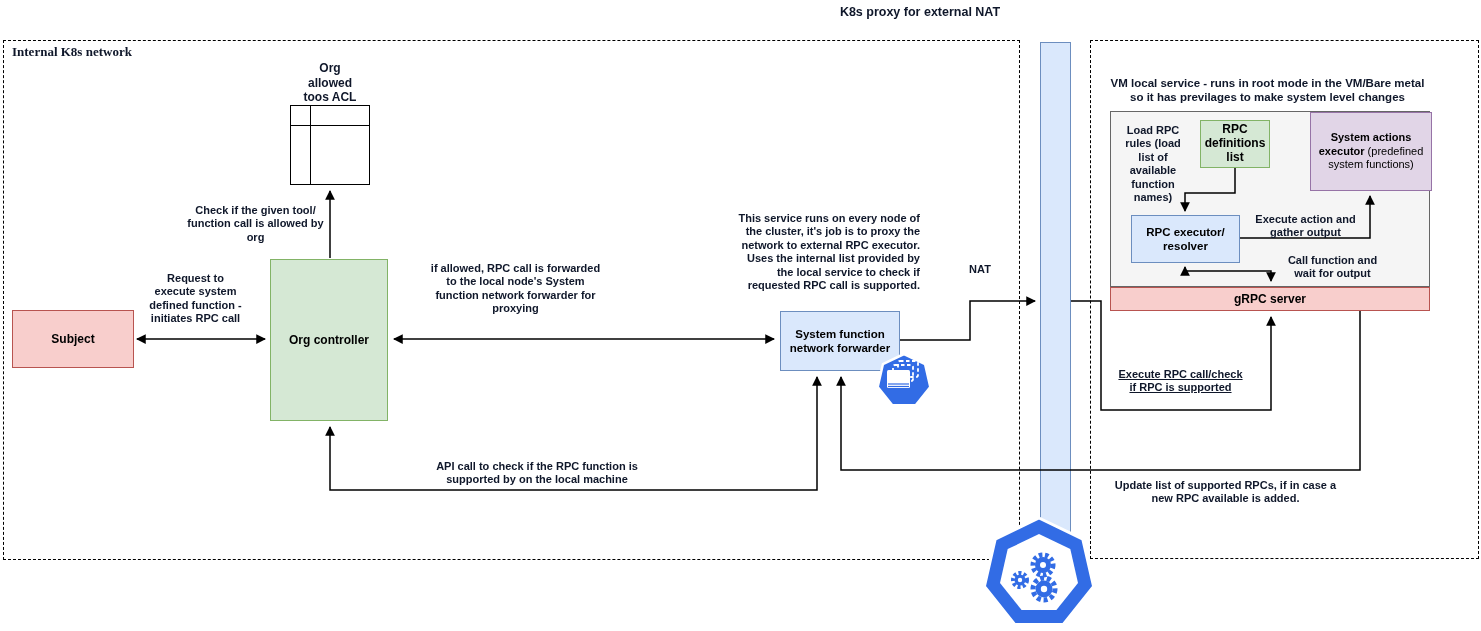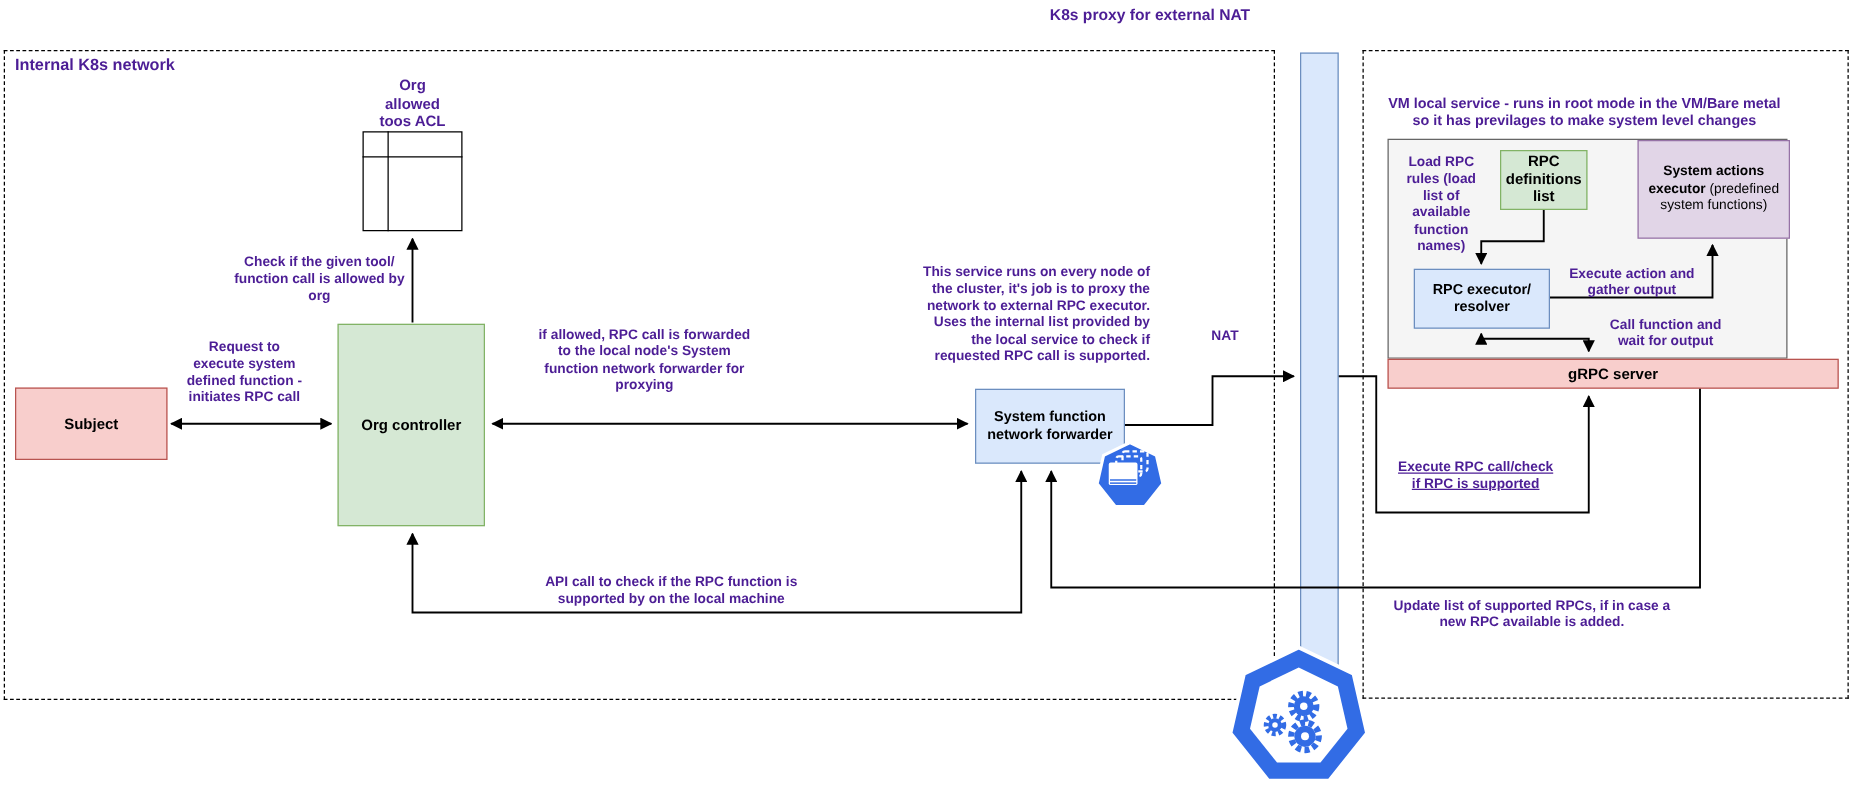--- a/index.html
+++ b/index.html
@@ -14,23 +14,23 @@
     position:absolute;box-sizing:border-box;display:flex;align-items:center;justify-content:center;
     text-align:center;font-weight:bold;font-size:12px;line-height:1.25;white-space:pre-line;z-index:2;
   }
   .node.red{background:#f8cecc;border:1px solid #b85450;}
   .node.green{background:#d5e8d4;border:1px solid #82b366;}
   .node.blue{background:#dae8fc;border:1px solid #6c8ebf;}
   .node.purple{background:#e1d5e7;border:1px solid #9673a6;}
   .node.white{background:#ffffff;border:1px solid #000;}
   .lbl{
     position:absolute;text-align:center;font-weight:bold;font-size:11px;line-height:1.22;
-    white-space:pre-line;z-index:4;color:#4c1d95;
+    white-space:pre-line;z-index:4;color:#0f172a;
   }
-  .lbl.left{text-align:left;}
+  .lbl.left{text-align:left;font-family:Liberation Serif, serif;}
   #arrow-layer{position:absolute;left:0;top:0;z-index:3;pointer-events:none;}
   .tbl-line{position:absolute;background:#000;z-index:2;}
 </style>
 </head>
 <body>
 
 <div id="canvas">
 
   <div class="lbl" style="left:770px;top:5px;width:300px;font-size:12.5px;">K8s proxy for external NAT</div>
 
@@ -73,21 +73,21 @@
 
   <div class="node blue" style="left:1131px;top:215px;width:109px;height:48px;font-size:11.5px;">
     <span>RPC executor/
 resolver</span>
   </div>
 
   <div class="node purple" style="left:1310px;top:112px;width:122px;height:79px;font-size:11px;white-space:normal;padding:2px;">
     <span><b>System actions executor</b><span style="font-weight:normal;"> (predefined system functions)</span></span>
   </div>
 
-  <div class="node red" style="left:1110px;top:287px;width:361px;height:24px;">
+  <div class="node red" style="left:1110px;top:287px;width:320px;height:24px;">
     <span>gRPC server</span>
   </div>
 
   <div class="lbl" style="left:163px;top:204px;width:185px;">Check if the given tool/
 function call is allowed by
 org</div>
   <div class="lbl" style="left:133px;top:272px;width:125px;">Request to
 execute system
 defined function -
 initiates RPC call</div>

